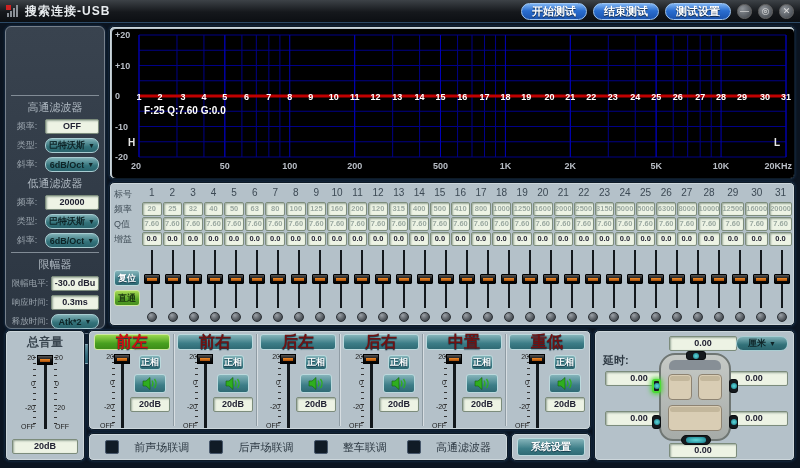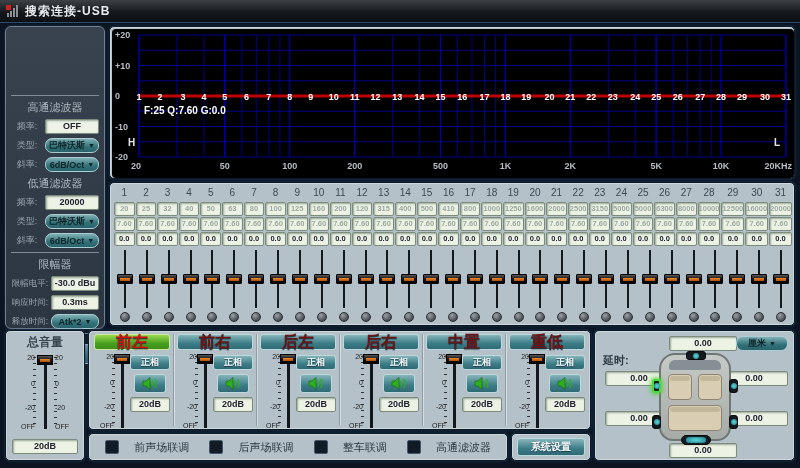--- a/index.html
+++ b/index.html
@@ -103,21 +103,21 @@
     background:linear-gradient(#f08a28,#a84e08); }
 
   .channels-panel { left:88px; top:330px; width:503px; height:100px; display:flex; padding:3px 2px; }
   .channel { flex:1; padding:0 3px; border-right:1px solid #8f9ca4; box-shadow:1px 0 0 #d7dee2; }
   .channel:last-child { border-right:none; box-shadow:none; }
   .ch-head { display:block; width:100%; height:16px; font-size:16px; line-height:14px;
     color:#6e1212; padding:0; }
   .ch-head.active { background:linear-gradient(#9ad84e,#48a01f 60%,#3d8d18); border-color:#cfe9a0; color:#cf1010; }
   .ch-body { display:flex; margin-top:2px; }
   .ch-col { flex:1; display:flex; flex-direction:column; align-items:center; gap:4px; padding-top:3px; }
-  .ch-phase { width:40px; height:15px; font-size:9px; padding:0; }
+  .ch-phase { width:22px; height:15px; font-size:9px; padding:0; }
   .ch-spk { width:32px; height:19px; padding:0; display:flex; align-items:center; justify-content:center; }
   .ch-gain { width:40px; }
 
   .checks-panel { left:88px; top:433px; width:420px; height:28px; display:flex; align-items:center;
     justify-content:space-around; padding:0 6px; }
   .chk { display:flex; align-items:center; gap:15px; cursor:pointer; }
   .chk .box { width:14px; height:14px; background:#101b26; border:1px solid #46566a; border-radius:2px; }
   .chk .lbl { font-size:11px; color:#2e3a44; }
 
   .system-panel { left:511px; top:433px; width:80px; height:28px; display:flex; align-items:center; justify-content:center; }
@@ -157,20 +157,28 @@
 
 <div class="titlebar">
   <span class="title-icon">
       <i></i>
       <i></i>
       <i></i>
       <i></i>
       <b></b>
     </span>
   <span class="title-text">搜索连接-USB</span>
+  <span class="tb-right">
+    <button class="btn-blue">开始测试</button>
+    <button class="btn-blue">结束测试</button>
+    <button class="btn-blue">测试设置</button>
+    <button class="win-ctl">—</button>
+    <button class="win-ctl">◎</button>
+    <button class="win-ctl">✕</button>
+  </span>
 </div>
 
 <div class="dpanel sidebar">
   <div class="side-logo"></div>
   <hr class="side-hr">
   <div class="side-title">高通滤波器</div>
   <div class="side-row">
     <label>频率:</label>
     <div class="field">OFF</div>
   </div>
@@ -321,20 +329,28 @@
       <text x="629.978123740539" y="70.5" fill="#fff" font-size="9" font-weight="bold" text-anchor="middle">29</text>
       <text x="653.0997405279292" y="70.5" fill="#fff" font-size="9" font-weight="bold" text-anchor="middle">30</text>
       <text x="674" y="70.5" fill="#fff" font-size="9" font-weight="bold" text-anchor="middle">31</text>
       <text x="32" y="85" fill="#fff" font-size="10" font-weight="bold">F:25 Q:7.60 G:0.0</text>
       <text x="16" y="117" fill="#e6e6e6" font-size="10" font-weight="bold">H</text>
       <text x="662" y="117" fill="#e6e6e6" font-size="10" font-weight="bold">L</text>
     </svg>
 </div>
 
 <div class="lpanel band-panel">
+  <div class="band-left">
+    <div class="rl">标号</div>
+    <div class="rl">频率</div>
+    <div class="rl">Q值</div>
+    <div class="rl">增益</div>
+    <button class="btn-teal eq-reset">复位</button>
+    <button class="btn-green eq-bypass">直通</button>
+  </div>
   <div class="band-right">
     <div class="band-grid" id="band-grid">
         <div class="bno">1</div>
         <div class="bno">2</div>
         <div class="bno">3</div>
         <div class="bno">4</div>
         <div class="bno">5</div>
         <div class="bno">6</div>
         <div class="bno">7</div>
         <div class="bno">8</div>

